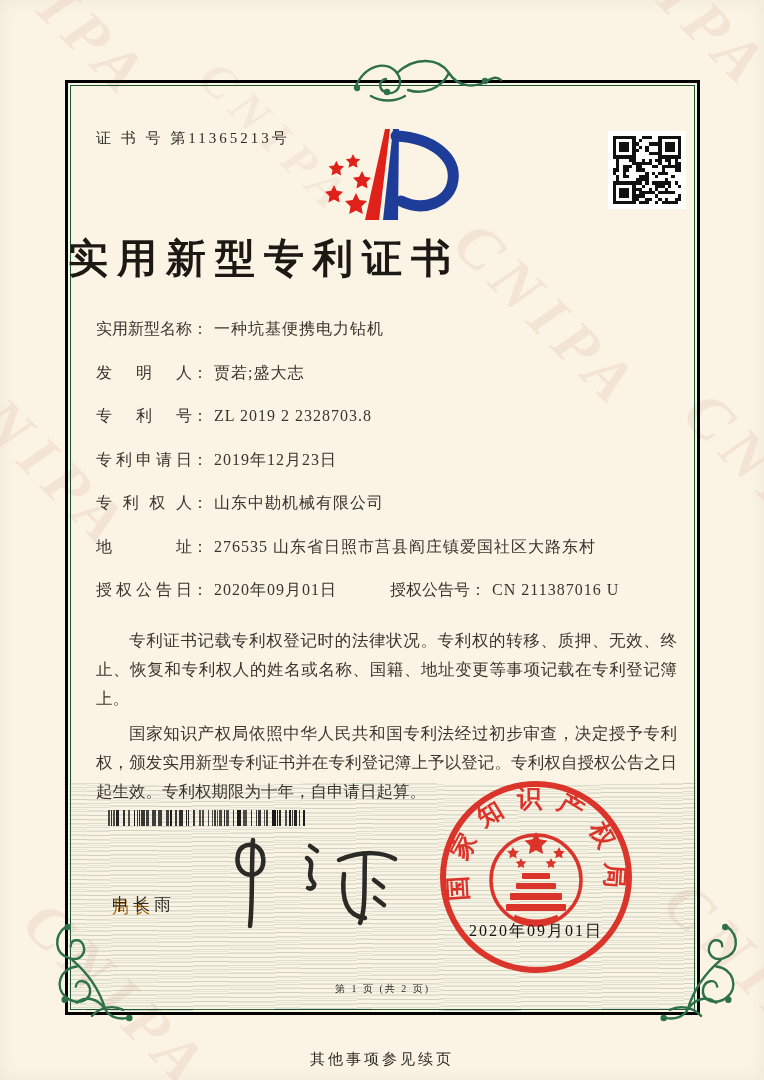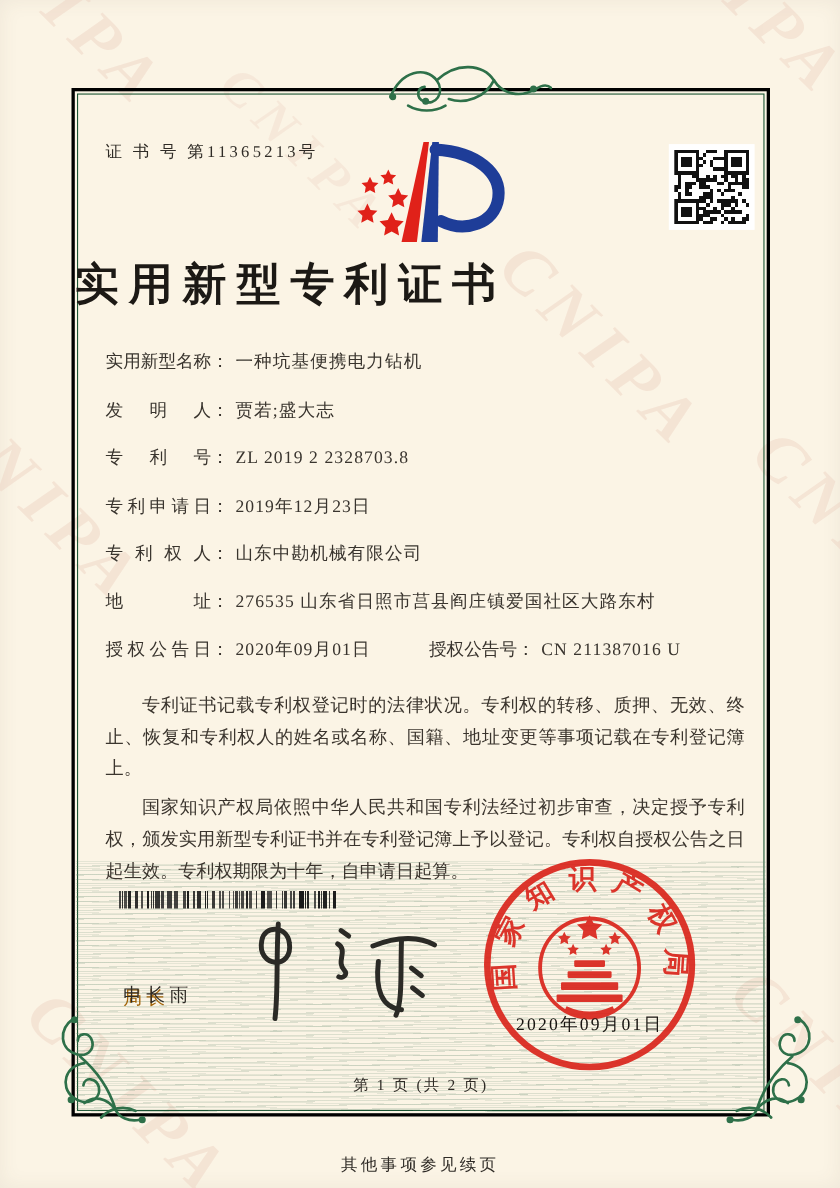--- a/index.html
+++ b/index.html
@@ -59,21 +59,21 @@
   .sig-title{position:absolute; left:44px; top:813px; font-size:17px; letter-spacing:4px; color:#a16207;}
   .sig-name {position:absolute; left:44px; top:810px; font-size:17px; letter-spacing:4px; color:#2f2b26;}
   .sig-hand{position:absolute; left:143px; top:745px; width:210px; height:112px;}
   
   .seal{position:absolute; left:368px; top:694px; width:200px; height:200px; opacity:.92;}
   .seal-date{
     position:absolute; left:358px; top:838px; width:220px; text-align:center;
     font-size:16px; letter-spacing:2px; color:#17130f; z-index:3;
   }
   
-  .page-info{position:absolute; left:0; right:0; bottom:16px; text-align:center; font-size:14px; letter-spacing:2px; color:#2f2b26;}
+  .page-info{position:absolute; left:0; right:0; bottom:16px; text-align:center; font-size:10px; letter-spacing:2px; color:#2f2b26;}
   .footer-note{position:absolute; left:0; right:0; top:1026px; text-align:center; font-size:15px; letter-spacing:3px; color:#2f2b26;margin-top:24px;}
   
   .orn{position:absolute; pointer-events:none;}
   .orn-top{left:350px; top:48px; width:152px; height:60px;}
   .orn-bl{left:46px; top:920px; width:102px; height:106px;}
   .orn-br{left:645px; top:920px; width:102px; height:106px; transform:scaleX(-1);}
 </style>
 </head>
 <body>
 

